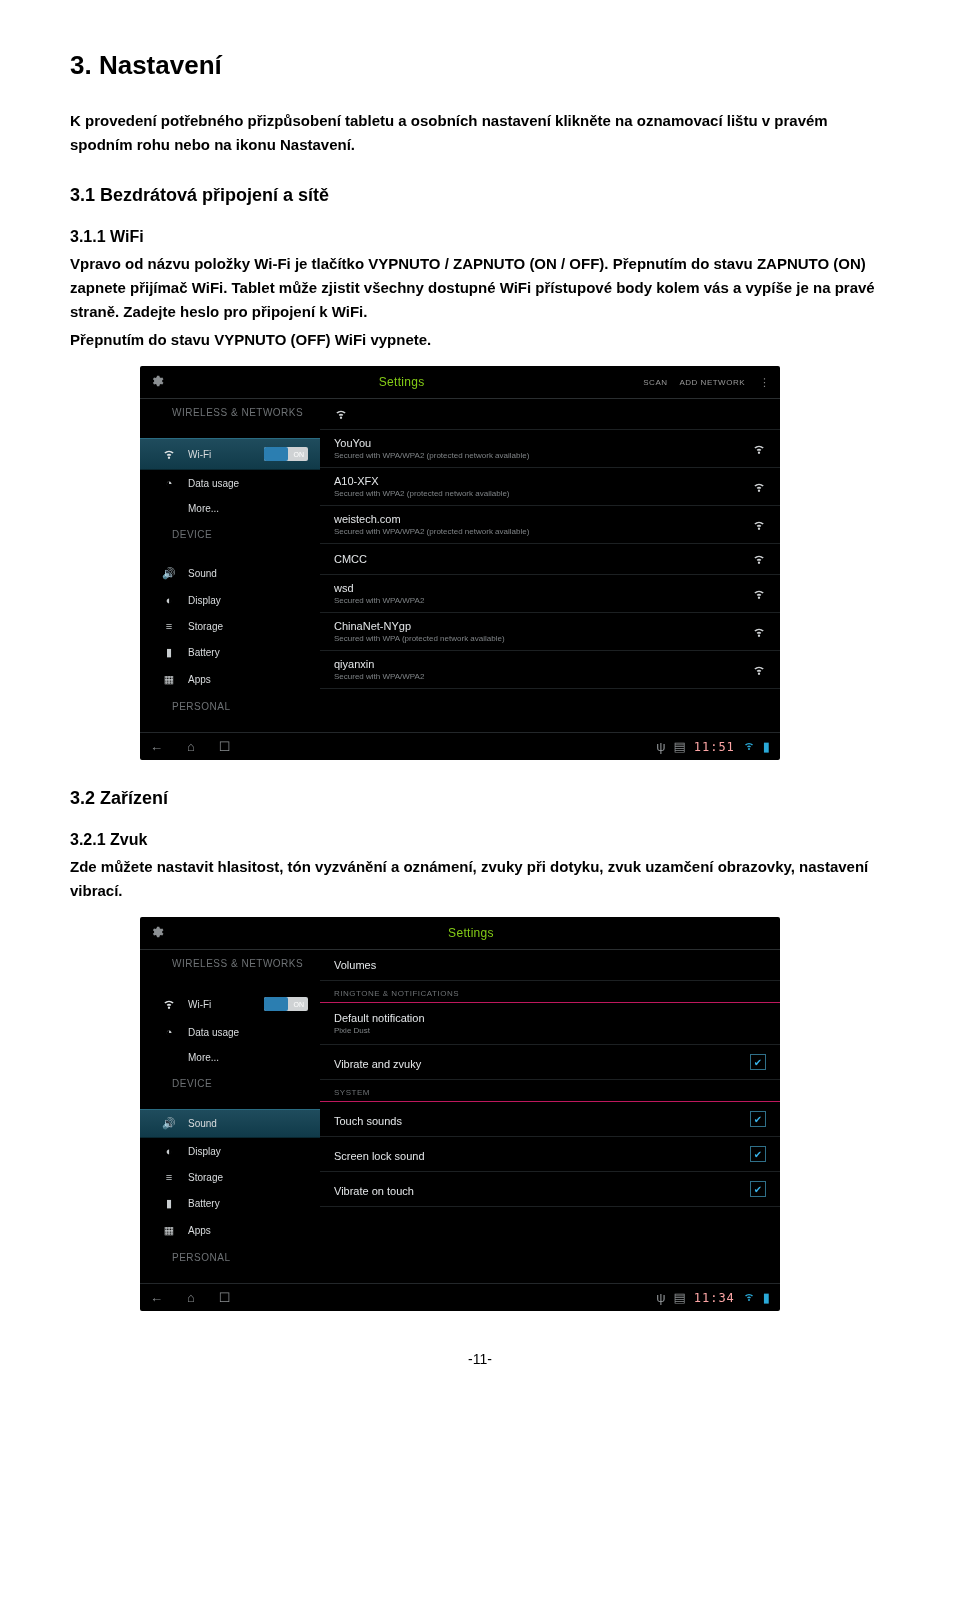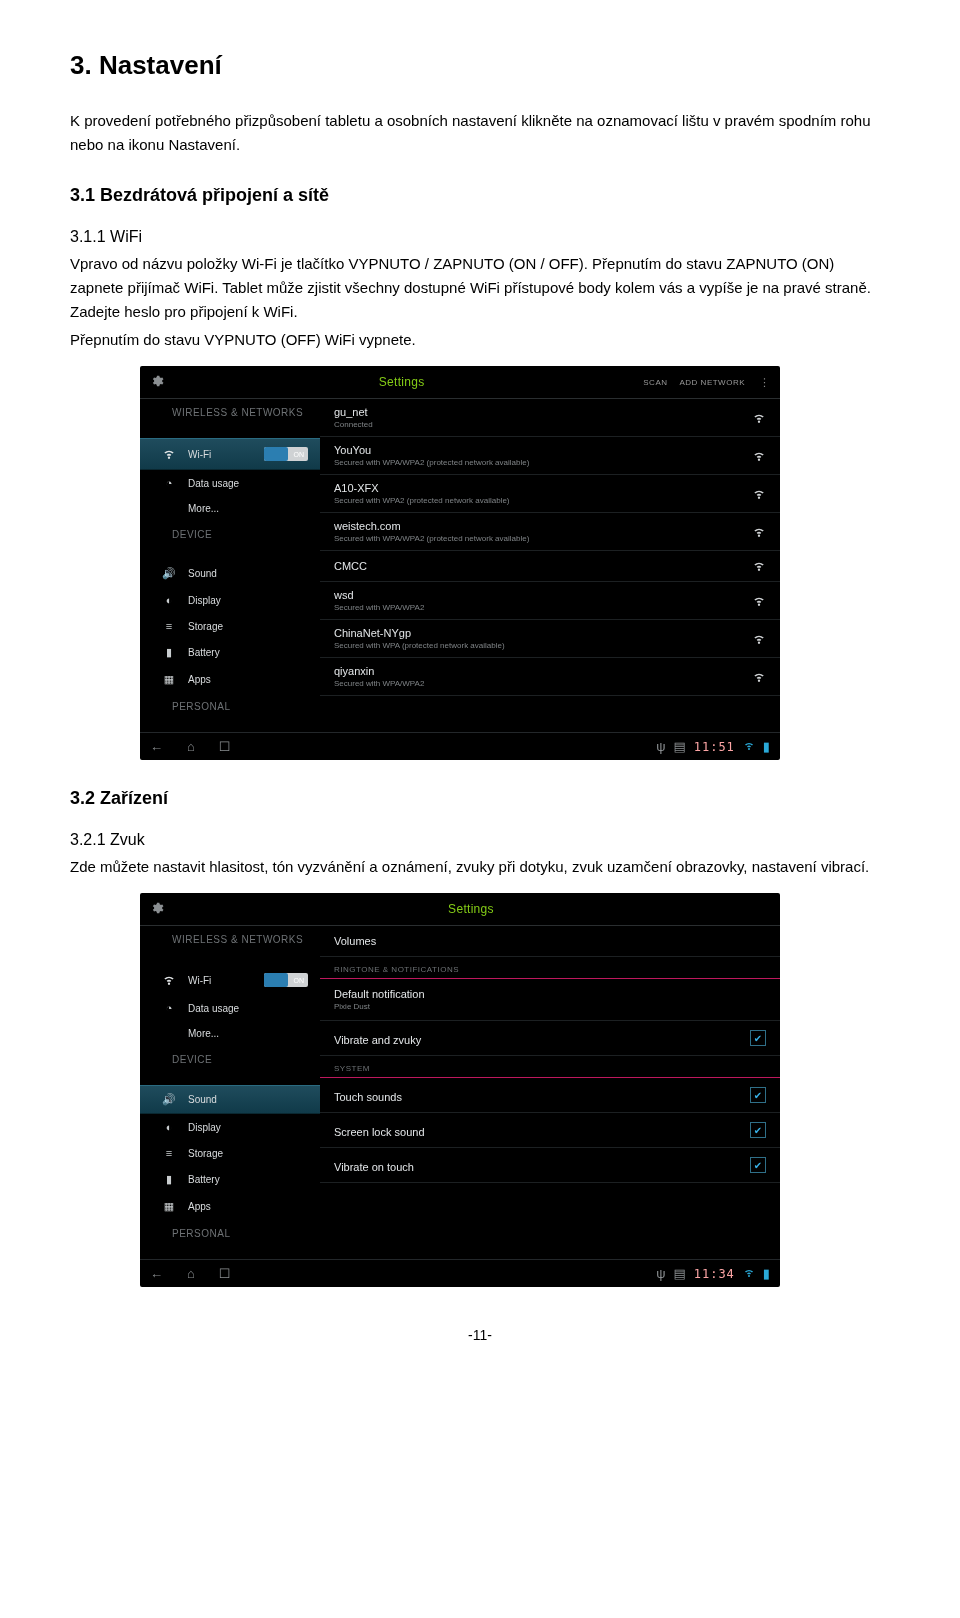--- a/index.html
+++ b/index.html
@@ -7,22 +7,22 @@
     padding: 50px 70px;
     font-family: Arial, Helvetica, sans-serif;
     font-size: 15px;
     color: #000;
     background: #fff;
     width: 960px;
     box-sizing: border-box;
   }
   h1 { font-size: 26px; font-weight: bold; margin: 0 0 28px 0; }
   h2 { font-size: 18px; font-weight: bold; margin: 28px 0 10px 0; }
-  h3 { font-size: 16px; font-weight: normal; margin: 22px 0 6px 0; }
-  p { margin: 0 0 4px 0; line-height: 1.6; }
+  h3 { font-size: 16px; font-weight: bold; margin: 22px 0 6px 0; }
+  p { margin: 0 0 4px 0; line-height: 1.6; font-weight: bold; }
   .para { margin-bottom: 20px; }
 
   
   .device {
     background: #000;
     width: 640px;
     margin: 14px 0 14px 70px;
     font-family: "Arial", sans-serif;
     color: #cfd2d4;
     font-size: 10px;
@@ -168,24 +168,20 @@
         <span class="lab">Battery</span>
       </div>
       <div class="sb-item">
         <span class="ic">▦</span>
         <span class="lab">Apps</span>
       </div>
       <div class="sect-label">PERSONAL</div>
     </div>
     <div class="content" id="netlist">
         <div class="net-row">
-          <div class="info">
-            <div class="name">gu_net</div>
-            <div class="sub">Connected</div>
-          </div>
           <span><svg width="14" height="14" viewBox="0 0 24 24" fill="#cfd2d4">
               <path d="M12 18a2 2 0 100 4 2 2 0 000-4zm-4-3a6 6 0 018 0l-2 2a3 3 0 00-4 0zm-4-4a12 12 0 0116 0l-2 2a9 9 0 00-12 0z"></path>
             </svg></span>
         </div>
         <div class="net-row">
           <div class="info">
             <div class="name">YouYou</div>
             <div class="sub">Secured with WPA/WPA2 (protected network available)</div>
           </div>
           <span><svg width="14" height="14" viewBox="0 0 24 24" fill="#cfd2d4">

